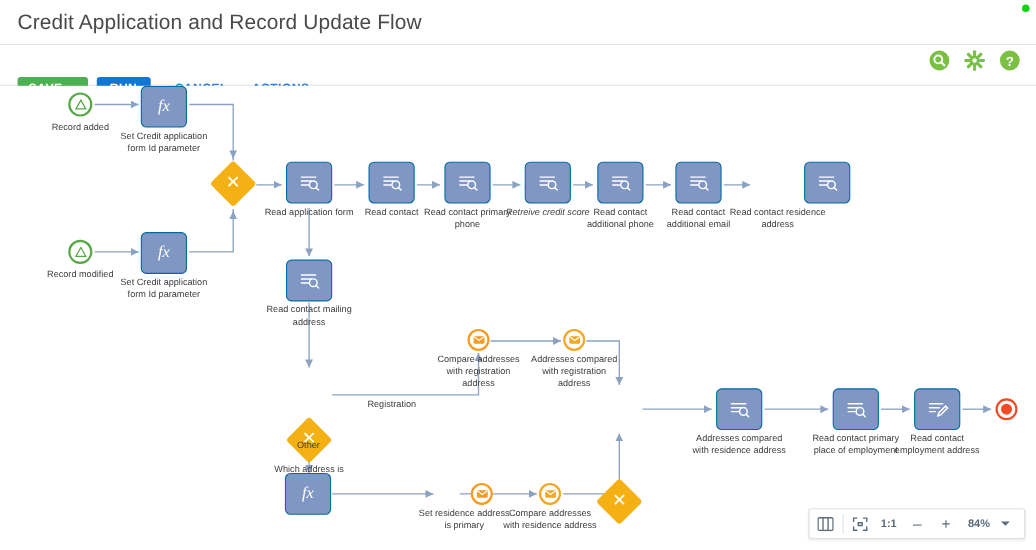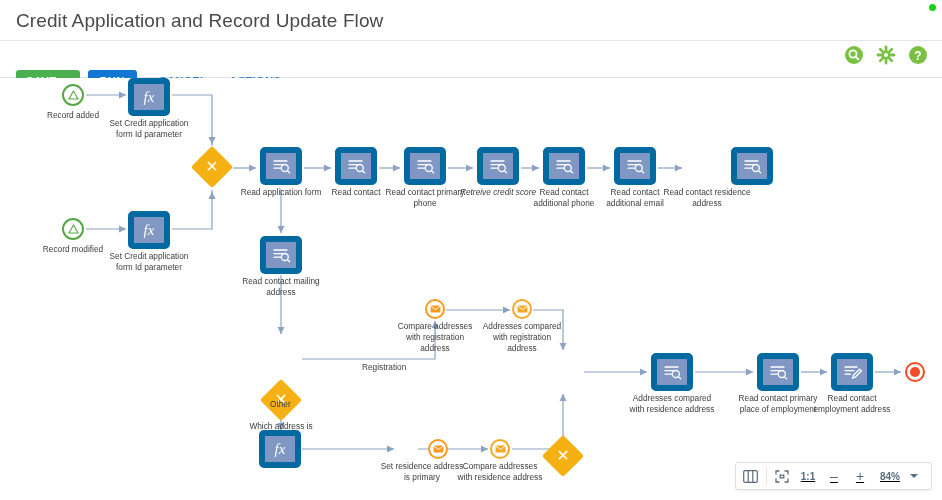--- a/index.html
+++ b/index.html
@@ -102,21 +102,21 @@
     overflow: hidden;
   }
   #edges { position: absolute; left: 0; top: 0; width: 942px; height: 422px; }
 
   .node { position: absolute; }
 
   
   .task {
     width: 42px; height: 38px;
     background: #8097c3;
-    border: 6px solid #0369a1;
+    border: 1px solid #0369a1;
     border-radius: 5px;
     display: flex; align-items: center; justify-content: center;
     cursor: pointer;
   }
   
   .ev-start {
     width: 22px; height: 22px; border-radius: 50%;
     border: 2px solid #56a845; background: #ffffff;
     display: flex; align-items: center; justify-content: center;
     cursor: pointer;
@@ -182,21 +182,20 @@
   
   #zoombar {
     position: absolute; right: 10px; bottom: 10px;
     height: 28px;
     background: #ffffff;
     border: 1px solid #e0e0e0;
     border-radius: 3px;
     display: flex; align-items: center;
     box-shadow: 0 1px 2px rgba(0,0,0,.07);
     padding: 0 2px;
-    text-decoration: underline;
   }
   .zb-btn {
     height: 26px; min-width: 26px;
     display: flex; align-items: center; justify-content: center;
     cursor: pointer; color: #5b6b7c;
     font-size: 10px; font-weight: bold;
     padding: 0 5px;
   }
   .zb-sep { width: 1px; height: 18px; background: #e3e3e3; margin: 0 2px; }
   #zoom-level { font-size: 10px; color: #5b6b7c; font-weight: bold; padding: 0 3px 0 7px; }
@@ -533,21 +532,21 @@
 address</div>
     </div>
 
     <div class="node gw-wrap" style="left:260px; top:259px;">
       <div class="gw"></div>
       <div class="gw-x">✕</div>
       <div class="nlabel narrow" style="top:42px;">Which address is
 primary?</div>
     </div>
 
-    <div class="edge-label" style="left:334px; top:284px;margin-left:28px;">Registration</div>
+    <div class="edge-label" style="left:334px; top:284px;">Registration</div>
     <div class="edge-label" style="left:270px; top:307px;margin-top:14px;">Other</div>
 
     <div class="node" style="left:425px; top:221px;">
       <div class="ev-msg filled">
         <svg width="11" height="8" viewBox="0 0 11 8">
           <rect x="0.6" y="0.6" width="9.8" height="6.8" rx="1" fill="#f79a1e"></rect>
           <path d="M0.9 1.1 L5.5 4.6 L10.1 1.1" fill="none" stroke="#fff" stroke-width="1"></path>
         </svg>
       </div>
       <div class="nlabel narrow" style="top:22px;">Compare addresses

